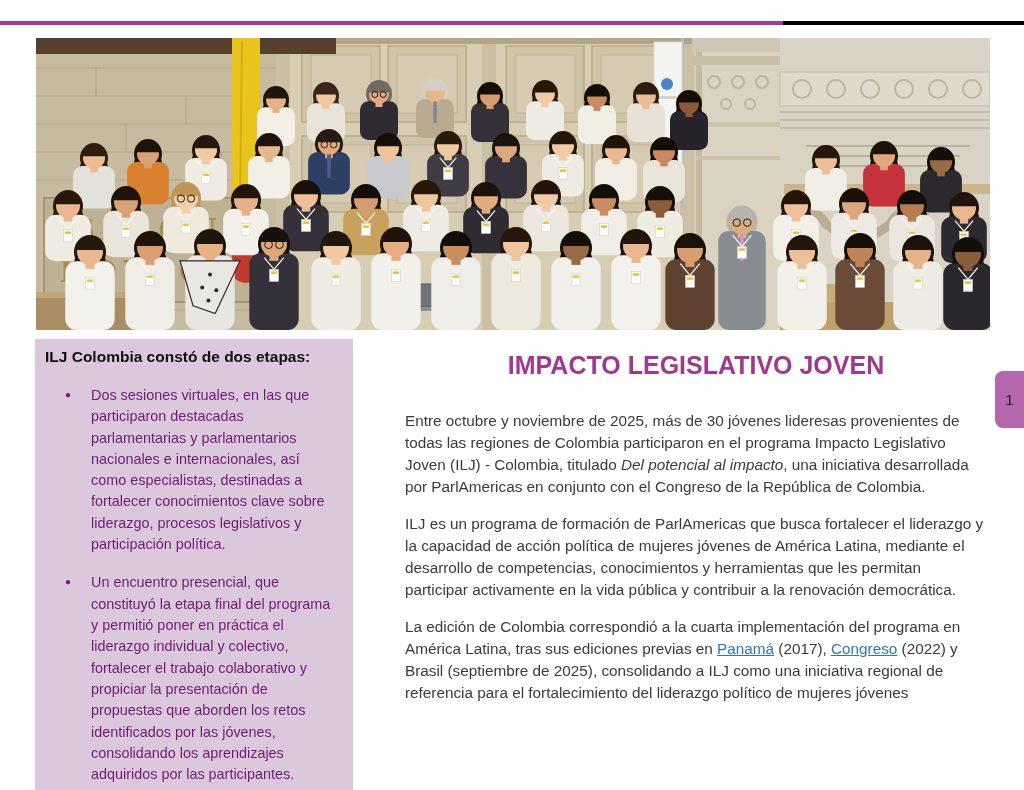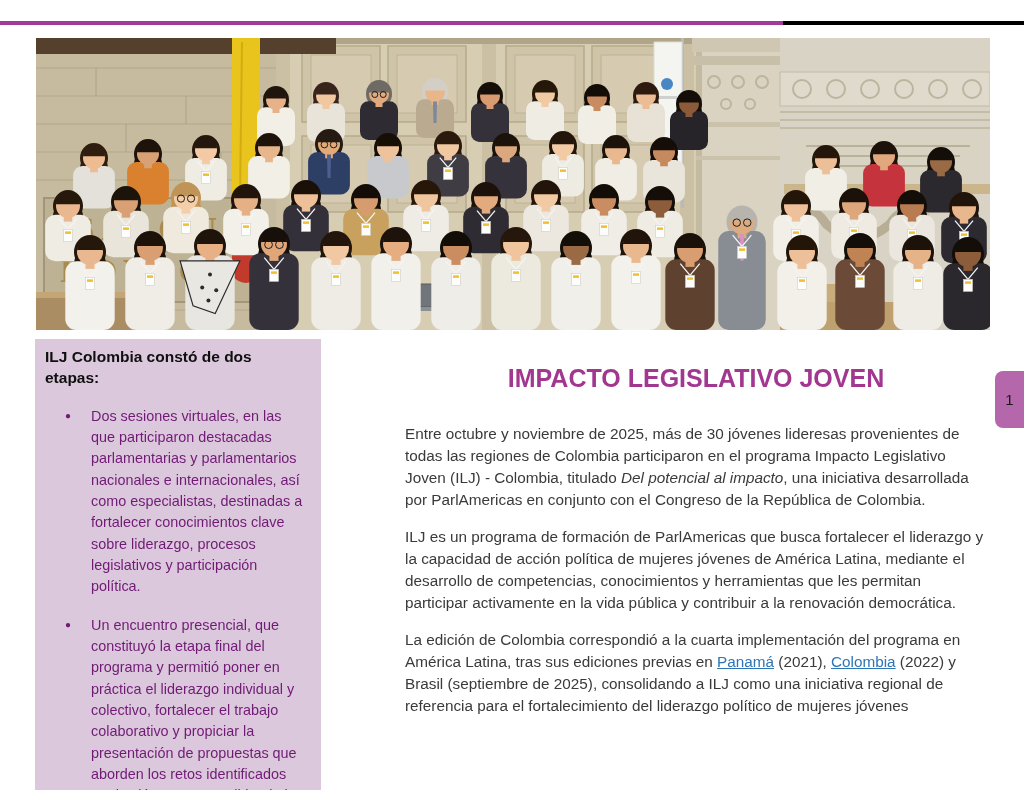--- a/index.html
+++ b/index.html
@@ -13,31 +13,31 @@
   .rule-a{position:absolute;left:0;top:21px;width:783px;height:4px;background:var(--c-top_rule_purple,#a23a98);}
   .rule-b{position:absolute;left:783px;top:21px;width:241px;height:4px;background:var(--c-top_rule_black,#000);}
 
   
   .photo-frame{position:absolute;left:36px;top:38px;width:954px;height:292px;overflow:hidden;background:#cdc3a8;}
   .photo-frame svg{display:block;width:100%;height:100%;}
   .plaque-text{font-family:"DejaVu Serif", serif;font-weight:bold;fill:#a8894c;letter-spacing:7px;font-size:29px;opacity:.95;}
 
   
   .sidebar{
-    position:absolute;left:35px;top:339px;width:286px;height:451px;
+    position:absolute;left:35px;top:339px;width:318px;height:451px;
     background:var(--c-sidebar_bg,#dcc8dc);
     box-sizing:border-box;padding:8px 16px 0 10px;color:#141414;
   }
   .sidebar h2{margin:0 0 17px 0;font-size:15.5px;line-height:1.35;font-weight:bold;color:#0f0f0f;}
   .sidebar ul{list-style:none;margin:0;padding:0;}
   .sidebar li{position:relative;padding-left:46px;font-size:14.4px;line-height:1.48;margin-bottom:17px;color:#701a75;}
   .sidebar li::before{content:"●";position:absolute;left:20px;top:3px;font-size:10px;}
 
   
-  .main-col{position:absolute;left:405px;top:361px;width:582px;}
+  .main-col{position:absolute;left:405px;top:348px;width:582px;}
   .main-title{margin:0 0 26px 0;text-align:center;font-size:25px;font-weight:bold;line-height:1.42;color:var(--c-accent_title,#a23790);}
   .main-title span{display:block;}
   .main-col p{margin:0 0 15px 0;font-size:15.3px;line-height:1.44;color:#3a3a3a;}
   .main-col .it{font-style:italic;}
   .main-col a{color:var(--c-link,#2e75b6);cursor:pointer;}
 
   
   .page-tab{
     position:absolute;left:995px;top:371px;width:29px;height:57px;
     background:var(--c-page_tab,#b468ab);border-radius:8px 0 0 8px;
@@ -618,18 +618,18 @@
     <li>Un encuentro presencial, que constituyó la etapa final del programa y permitió poner en práctica el liderazgo individual y colectivo, fortalecer el trabajo colaborativo y propiciar la presentación de propuestas que aborden los retos identificados por las jóvenes, consolidando los aprendizajes adquiridos por las participantes.</li>
   </ul>
 </aside>
 
 <main class="main-col">
   <h1 class="main-title">
     <span>IMPACTO LEGISLATIVO JOVEN</span>
   </h1>
   <p><span>Entre octubre y noviembre de 2025, más de 30 jóvenes lideresas provenientes de todas las regiones de Colombia participaron en el programa Impacto Legislativo Joven (ILJ) - Colombia, titulado </span><span class="it">Del potencial al impacto</span><span>, una iniciativa desarrollada por ParlAmericas en conjunto con el Congreso de la República de Colombia.</span></p>
   <p><span>ILJ es un programa de formación de ParlAmericas que busca fortalecer el liderazgo y la capacidad de acción política de mujeres jóvenes de América Latina, mediante el desarrollo de competencias, conocimientos y herramientas que les permitan participar activamente en la vida pública y contribuir a la renovación democrática.</span></p>
-  <p><span>La edición de Colombia correspondió a la cuarta implementación del programa en América Latina, tras sus ediciones previas en </span><a href="#">Panamá</a><span> (2021), </span><a href="#">Colombia</a><span> (2022) y Brasil (septiembre de 2025), consolidando a ILJ como una iniciativa regional de referencia para el fortalecimiento del liderazgo político de mujeres jóvenes</span></p>
+  <p><span>La edición de Colombia correspondió a la cuarta implementación del programa en América Latina, tras sus ediciones previas en </span><a href="#">Panamá</a><span> (2017), </span><a href="#">Congreso</a><span> (2022) y Brasil (septiembre de 2025), consolidando a ILJ como una iniciativa regional de referencia para el fortalecimiento del liderazgo político de mujeres jóvenes</span></p>
 </main>
 
 <div class="page-tab">
   <span>1</span>
 </div>
 
 </body></html>

